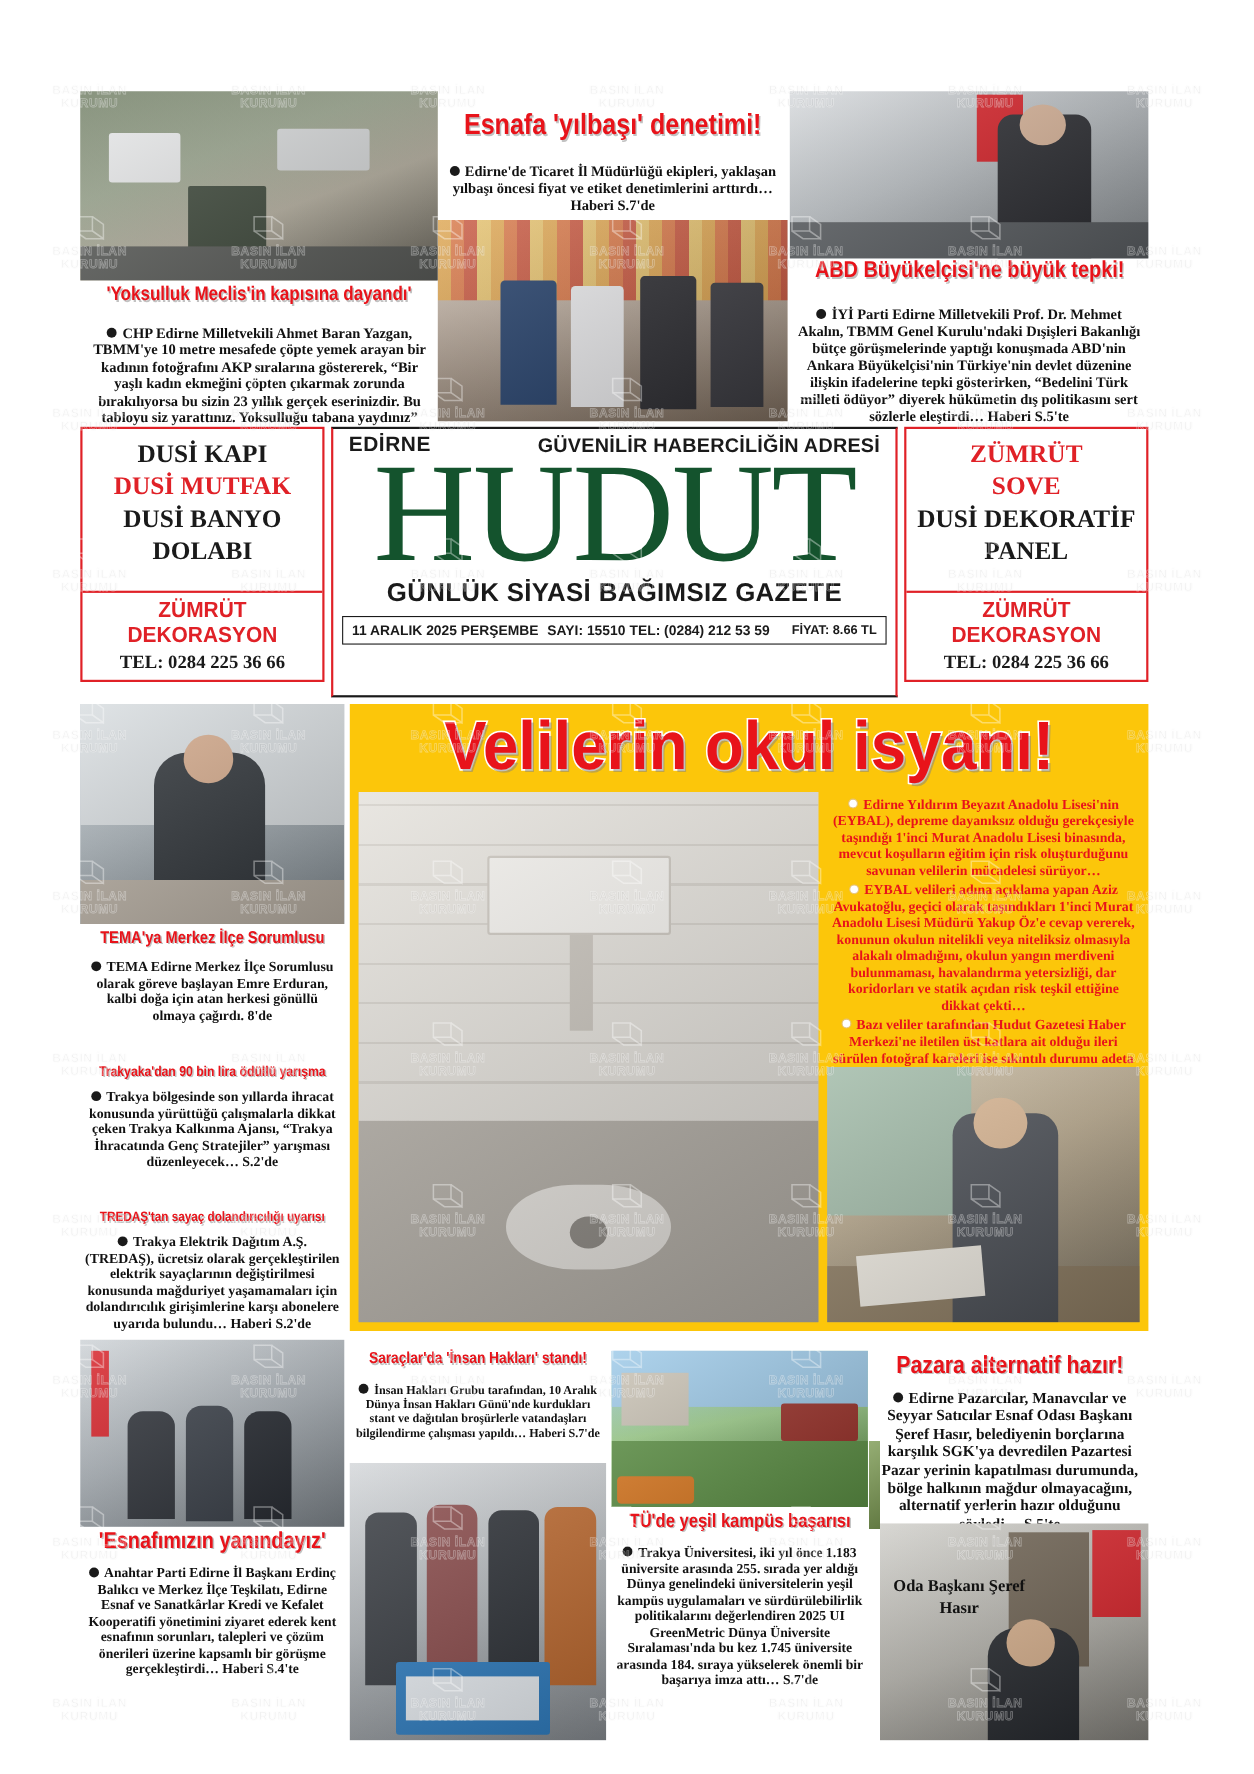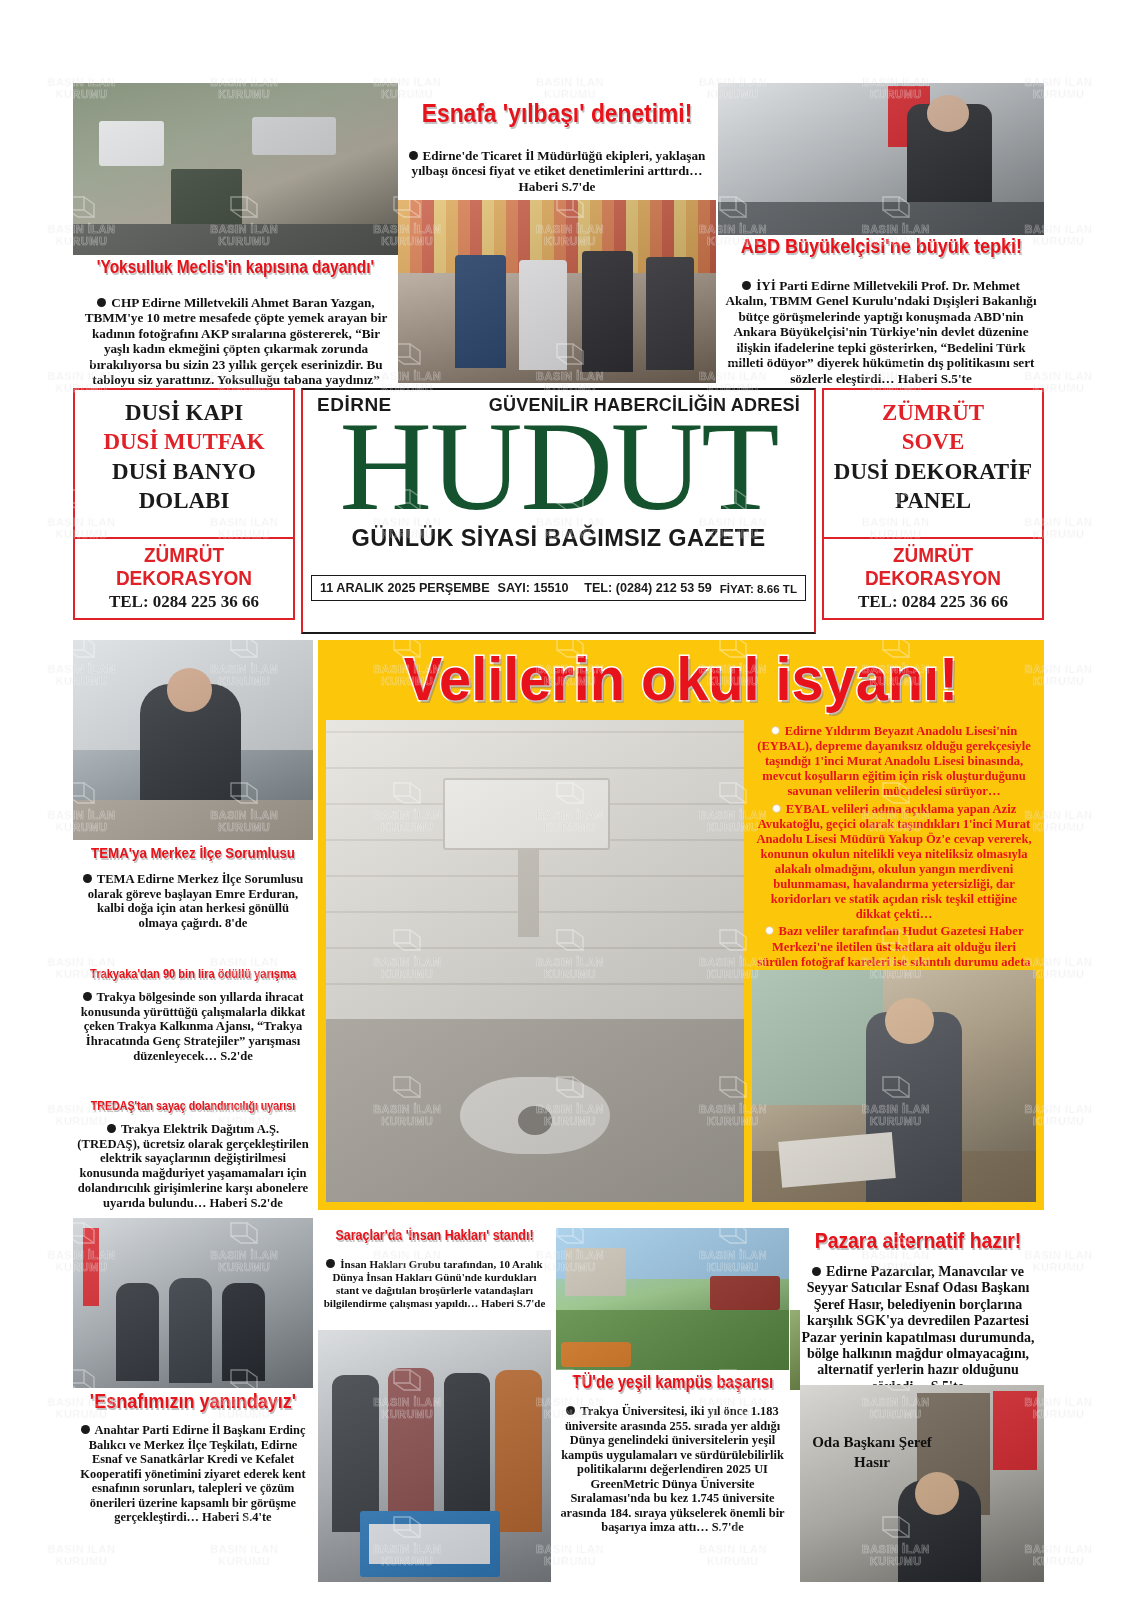--- a/index.html
+++ b/index.html
@@ -159,25 +159,25 @@
     font-family:"Liberation Serif",serif; font-weight:normal;
     font-size: 128px; line-height: .88; color:#14532d;
     text-align:center; letter-spacing: -2px; margin-top: -6px;
   }
   #mh-sub {
     font-family:"Liberation Sans",sans-serif; font-weight:bold;
     font-size: 23.5px; color:#1a1a1a; text-align:center;
     letter-spacing:.3px; margin-top: 2px;
   }
   .mh-dateline {
-    margin: 23px 8px 0; border:1.5px solid #1a1a1a; height: 26px;
+    margin: 8px 8px 0; border:1.5px solid #1a1a1a; height: 26px;
     display:flex; align-items:center; padding: 0 8px;
     font-family:"Liberation Sans",sans-serif; font-weight:bold; font-size: 12.6px; color:#1a1a1a;
   }
-  #mh-right-info { margin-left:auto; display:flex; align-items:flex-end; gap:8px; }
+  #mh-right-info { margin-left:auto; display:flex; align-items:flex-start; gap:20px; }
   #mh-price { font-size: 11.6px; }
 
   #img-tema { position:absolute; left:73px; top:640px; width:240px; height:200px;
      background: linear-gradient(165deg,#cfd6da 0%,#a9b2b8 50%,#7d868c 100%); }
   #img-tema .wall{position:absolute;left:0;top:0;width:100%;height:55%;background:#d8dde0;}
   #img-tema .sitter{position:absolute;left:28%;top:22%;width:42%;height:62%;background:#2e3338;border-radius:30px 30px 0 0;}
   #img-tema .head2{position:absolute;left:39%;top:14%;width:19%;height:22%;background:#d6ab8c;border-radius:50%;}
   #img-tema .deskT{position:absolute;left:0;bottom:0;width:100%;height:20%;background:#b9b0a4;}
   #hl-tema { position:absolute; left:73px; top:845px; width:240px; font-size:19.5px; }
   #txt-tema { position:absolute; left:76px; top:872px; width:234px; font-size:12.6px; }

